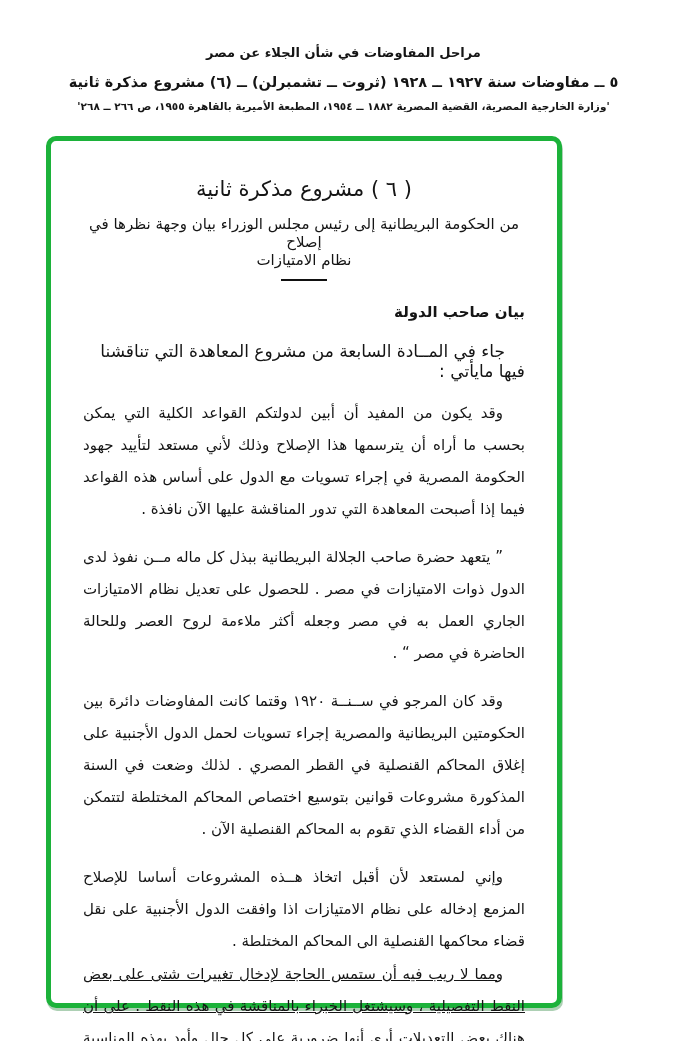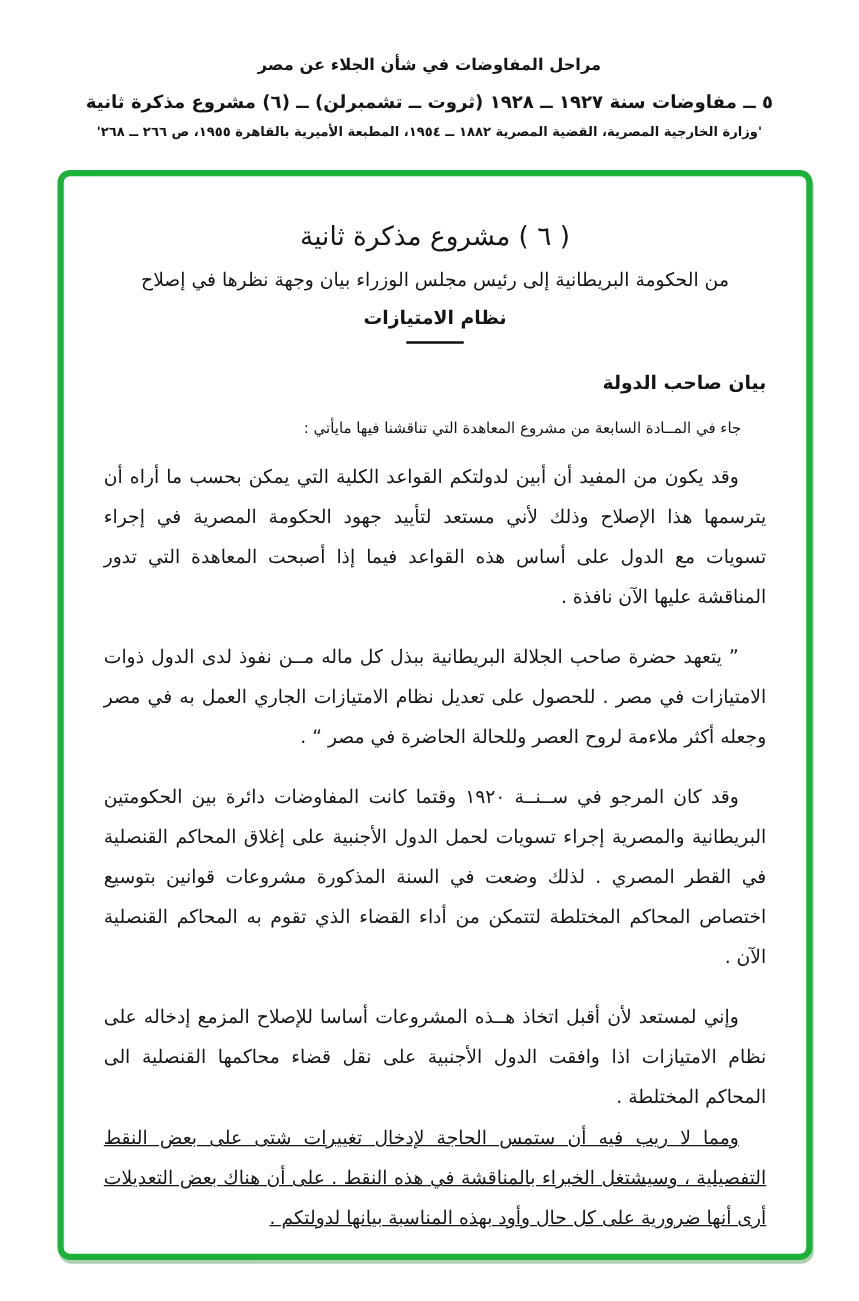--- a/index.html
+++ b/index.html
@@ -33,21 +33,21 @@
   }
   .header-source {
     font-size: 10.5px;
     font-weight: bold;
     margin-top: 10px;
   }
   .memo-box {
     position: absolute;
     left: 46px;
     top: 136px;
-    width: 604px;
+    width: 516px;
     height: 872px;
     box-sizing: border-box;
     border: 5px solid #1cb23a;
     border-radius: 10px;
     padding: 22px 32px 0 32px;
     background: #ffffff;
     box-shadow: 1px 3px 0 rgba(20,120,40,0.35);
   }
   .memo-title {
     text-align: center;
@@ -55,42 +55,41 @@
     margin-top: 14px;
   }
   .memo-subtitle {
     text-align: center;
     font-size: 15px;
     margin-top: 14px;
   }
   .memo-subtitle-2 {
     text-align: center;
     font-size: 15px;
-    margin-top: 12px;
-    font-weight: bold;
+    margin-top: 0;
   }
   .memo-note {
     text-align: center;
     font-size: 15px;
     margin-top: 12px;
   }
   .divider {
     width: 46px;
     height: 2px;
     background: #111111;
     margin: 10px auto 0 auto;
   }
   .salutation {
     font-size: 15px;
     font-weight: bold;
     margin-top: 22px;
     text-align: right;
   }
   .intro {
-    font-size: 12px;
+    font-size: 17px;
     margin: 20px 0 0 0;
     text-indent: 20px;
   }
   .para {
     font-size: 15px;
     line-height: 32px;
     text-align: justify;
     margin: 16px 0 0 0;
     text-indent: 22px;
   }

